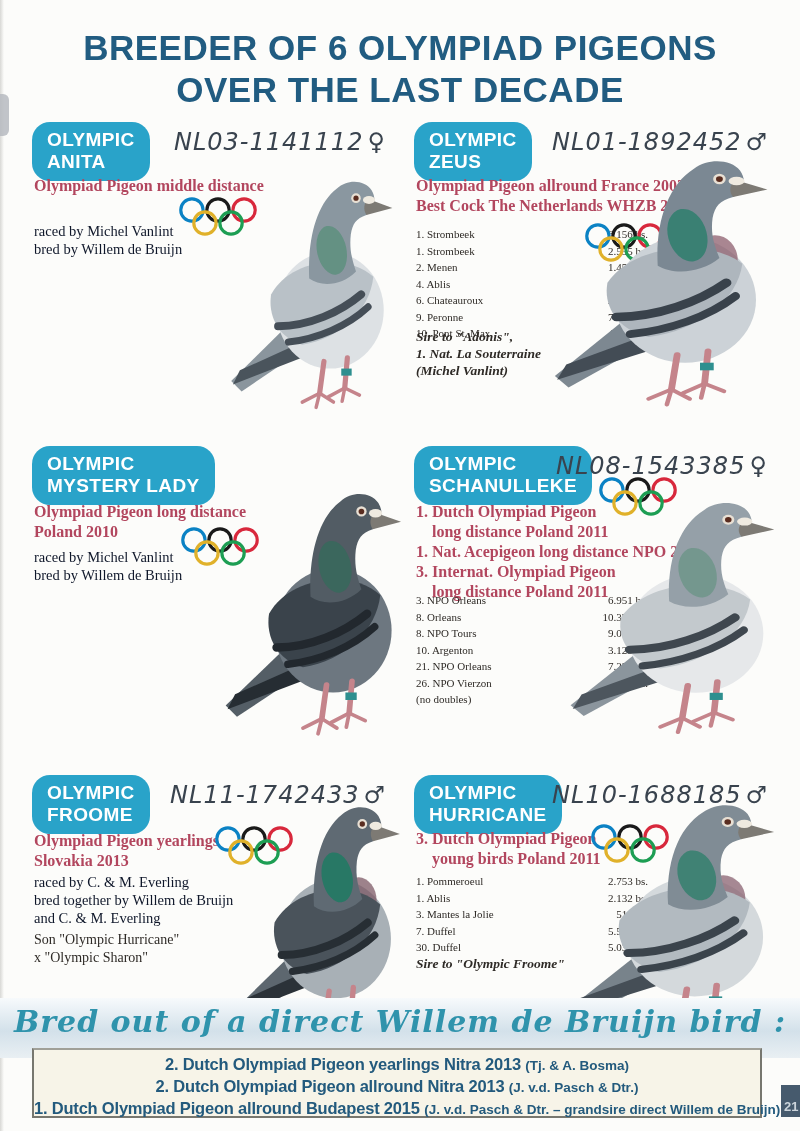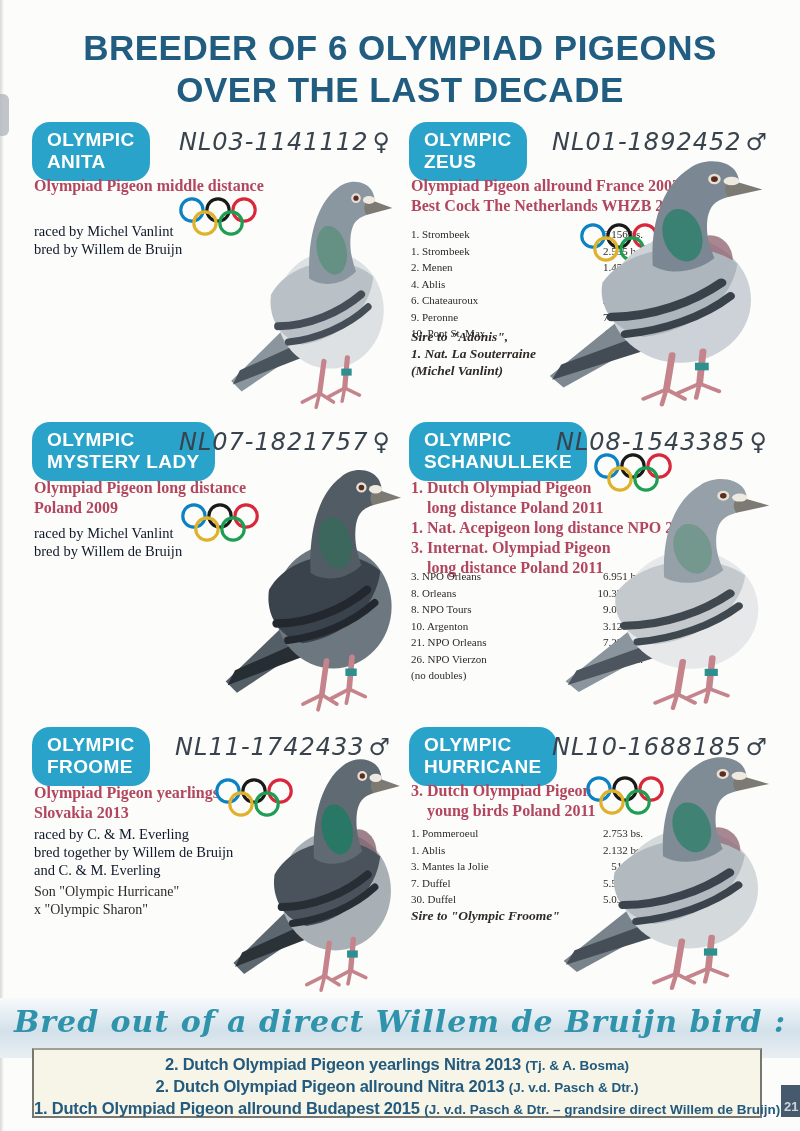--- a/index.html
+++ b/index.html
@@ -7,21 +7,21 @@
         overflow:hidden;font-family:"Liberation Serif",serif;}
   
   .scan-mark{position:absolute;left:0;top:94px;width:9px;height:42px;background:#b6babf;
              border-radius:0 6px 6px 0;opacity:.85;}
   .scan-edge{position:absolute;left:0;top:0;bottom:0;width:4px;background:linear-gradient(90deg,#d8d8d5,rgba(216,216,213,0));}
 
   .title{padding-top:27px;text-align:center;font-family:"Liberation Sans",sans-serif;
          font-weight:bold;font-size:35px;line-height:42px;color:#215c81;letter-spacing:.5px;}
 
   .grid{position:absolute;top:116px;left:30px;width:740px;display:grid;
-        grid-template-columns:1fr 1fr;grid-template-rows:300px 305px 280px;column-gap:14px;}
+        grid-template-columns:1fr 1fr;grid-template-rows:300px 305px 280px;column-gap:14px;gap:24px;}
   .panel{position:relative;}
 
   .badge{position:absolute;top:6px;left:2px;background:#29a3c9;color:#fff;
          font-family:"Liberation Sans",sans-serif;font-weight:bold;font-size:19px;
          line-height:22px;padding:7px 15px 8px;border-radius:18px;letter-spacing:.4px;}
   .badge span{display:block;}
 
   .ringline{position:absolute;top:12px;right:2px;font-family:"DejaVu Sans",sans-serif;
             font-style:italic;font-size:24px;color:#39434e;letter-spacing:1px;white-space:nowrap;margin-left:16px;}
   .ringline .sex{font-style:normal;font-size:24px;margin-left:4px;}
@@ -222,26 +222,23 @@
       <svg class="bird b1" preserveAspectRatio="none" viewBox="0 0 210 290">
           <use href="#pigeon"></use>
         </svg>
     </section>
 
     <section class="panel p2">
       <div class="badge">
         <span>OLYMPIC</span>
         <span>MYSTERY LADY</span>
       </div>
-      <div class="ringline">
-        <span>NL07-1821757</span><span class="sex">♀</span>
-      </div>
       <div class="honors">
         <div>Olympiad Pigeon long distance</div>
-        <div>Poland 2009</div>
+        <div>Poland 2010</div>
       </div>
       <div class="credits">
         <div>raced by Michel Vanlint</div>
         <div>bred by Willem de Bruijn</div>
       </div>
       <svg class="olyrings">
           <use href="#olympic-rings"></use>
         </svg>
       <svg class="bird b2" preserveAspectRatio="none" viewBox="0 0 210 290">
           <use href="#pigeon"></use>

